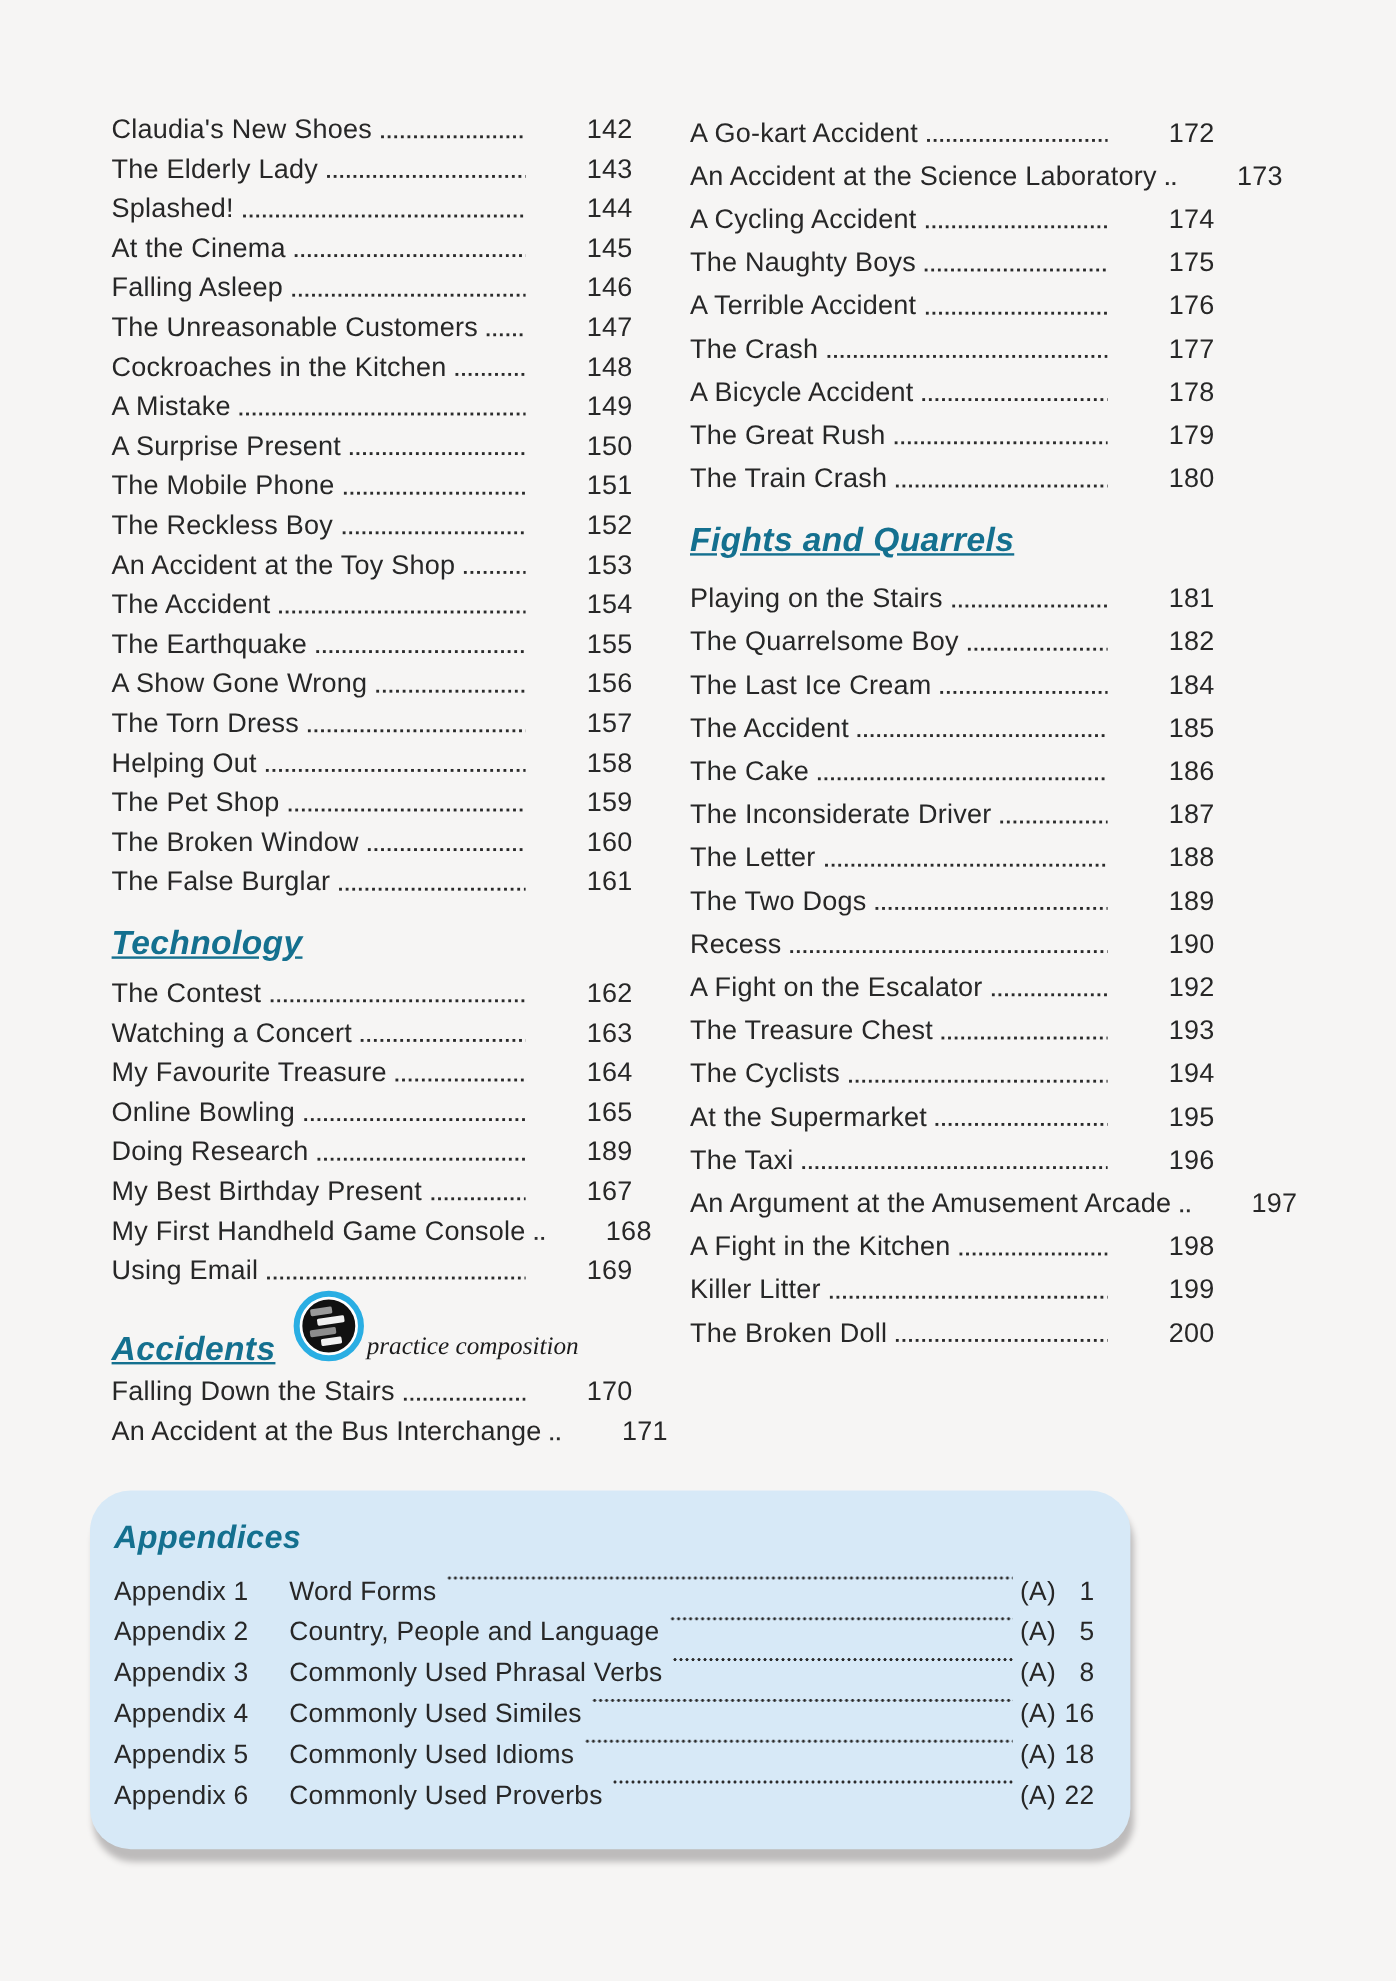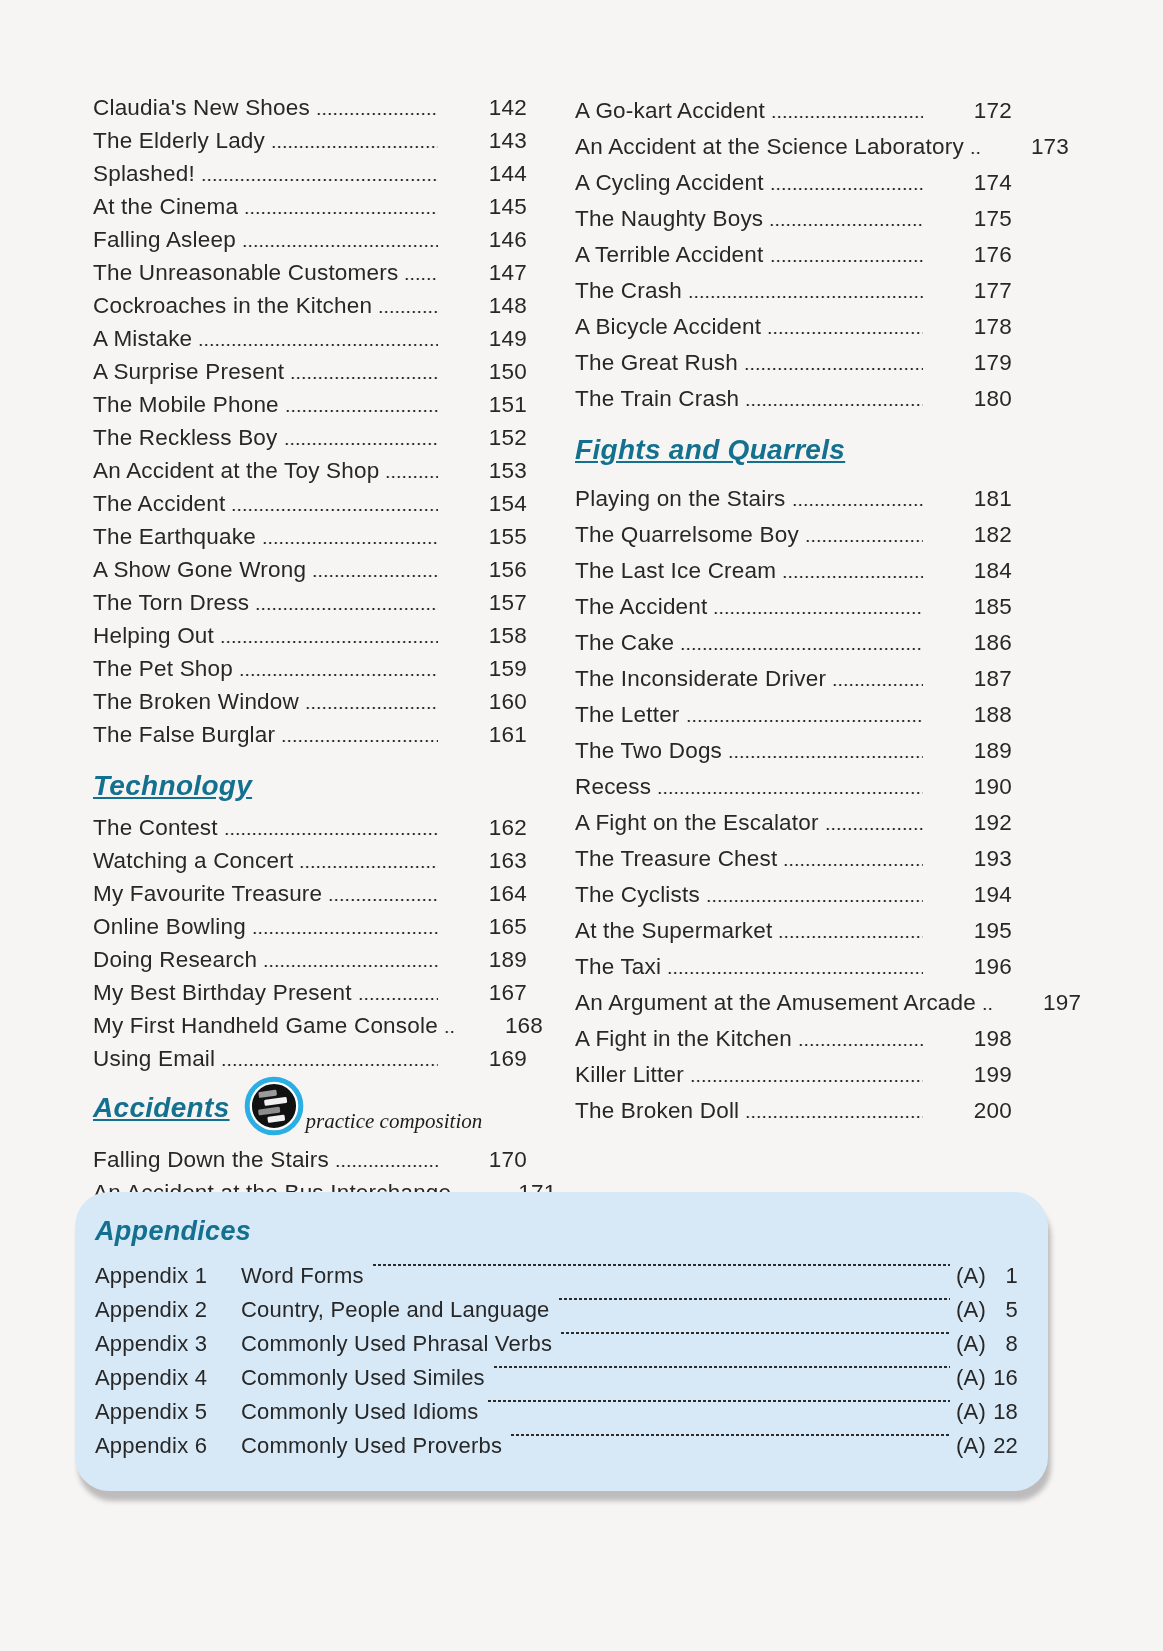--- a/index.html
+++ b/index.html
@@ -43,29 +43,29 @@
   .entry-page{white-space:nowrap;margin-left:48px;}
   .heading-row{
     display:flex;align-items:flex-end;
     margin:16px 0 6px;height:38px;
   }
   .col-right .heading-row{margin:16px 0 10px;}
   .section-heading{
     font-size:28px;font-weight:bold;font-style:italic;
     color:var(--accent);letter-spacing:0.3px;white-space:nowrap;text-decoration:underline;
   }
-  .heading-row.with-icon{height:64px;margin:4px 0 0;align-items:center;}
+  .heading-row.with-icon{height:64px;margin:4px 0 0;}
   .badge-icon{flex:none;margin-left:14px;}
   .heading-note{
     font-family:"Liberation Serif",serif;font-style:italic;
     font-size:21px;color:#1c1c1c;
     align-self:flex-end;margin:0 0 6px 2px;white-space:nowrap;
   }
   .appendices-box{
-    position:absolute;left:75px;top:1192px;width:973px;height:299px;
+    position:absolute;left:75px;top:1242px;width:867px;height:299px;
     background:var(--box-bg);border-radius:34px;
     box-shadow:3px 10px 5px var(--box-shadow);
     padding:24px 30px 0 20px;
   }
   .appendices-title{
     font-size:27px;font-weight:bold;font-style:italic;
     color:var(--accent);margin:0 0 16px 0;letter-spacing:0.3px;
   }
   .app-row{
     display:flex;align-items:flex-start;

